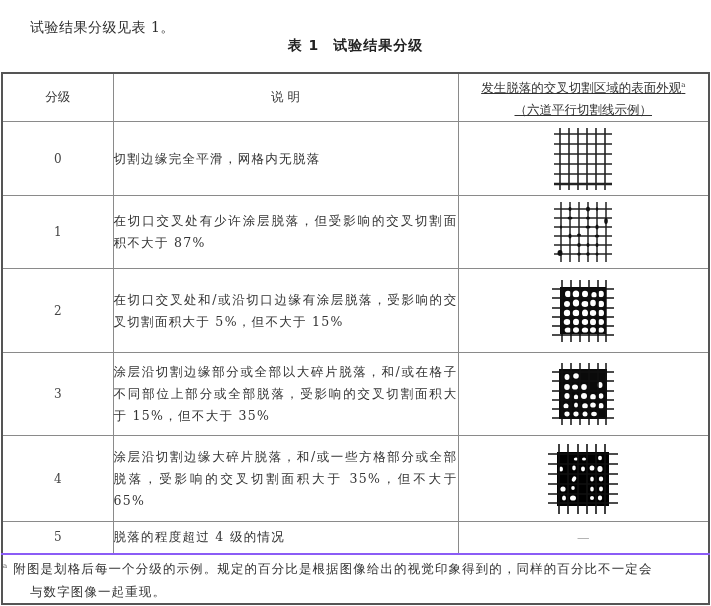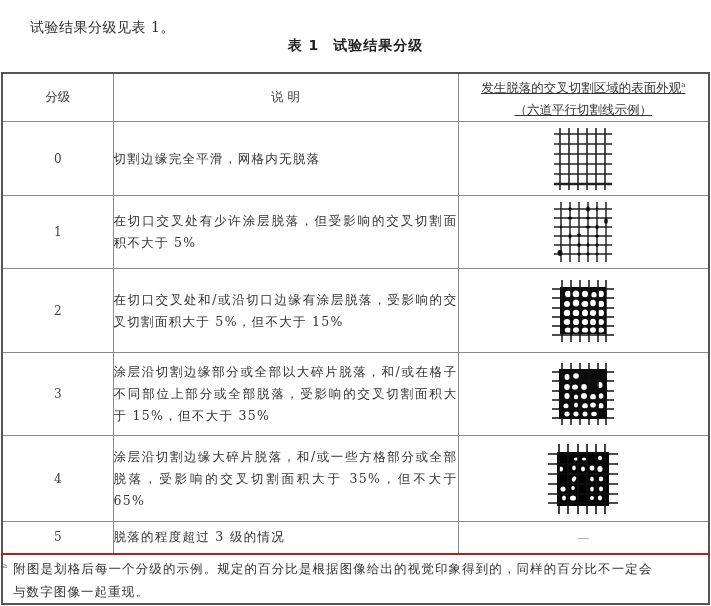--- a/index.html
+++ b/index.html
@@ -20,21 +20,21 @@
   th.hdr { height:47px; text-align:center; vertical-align:middle; font-size:12.5px; color:#333; }
   th.hdr3 { line-height:22px;text-decoration:underline; }
   .sup { font-size:7px; vertical-align:super; }
   td.lvl { text-align:center; vertical-align:middle; color:#444; font-size:12px; }
   td.desc { vertical-align:middle; padding:0 10px 0 11px; line-height:22px; letter-spacing:1.3px; text-align:justify;margin-left:42px; }
   td.img { text-align:center; vertical-align:middle; }
   td.img svg { display:block; margin:0 auto; }
   .dash { color:#aaa; }
   td.note { padding:4px 0 4px 18px; line-height:23px; font-size:12.5px; letter-spacing:1.1px; }
   .note .mark { font-size:7px; vertical-align:super; margin-right:5px; color:#555; }
-  .note .line2 { display:block; padding-left:10px; }
+  .note .line2 { display:block; padding-left:27px; }
 </style>
 </head>
 <body>
 
 <div class="intro">试验结果分级见表 1。</div>
 
 <div class="caption">
   <span class="num">表 1</span><span>试验结果分级</span>
 </div>
 
@@ -72,21 +72,21 @@
           <line x1="35" y1="0" x2="35" y2="62"></line>
               <line x1="44" y1="0" x2="44" y2="62"></line>
               <line x1="53" y1="0" x2="53" y2="62"></line>
         </g>
       </svg>
     </td>
   </tr>
 
   <tr style="height:73px">
     <td class="lvl">1</td>
-    <td class="desc">在切口交叉处有少许涂层脱落，但受影响的交叉切割面积不大于 5%</td>
+    <td class="desc">在切口交叉处有少许涂层脱落，但受影响的交叉切割面积不大于 87%</td>
     <td class="img">
       <svg width="62" height="62" viewBox="0 0 62 62">
         <g stroke="#222" stroke-width="1.5">
           <line x1="2" y1="8" x2="60" y2="8"></line>
               <line x1="2" y1="17" x2="60" y2="17"></line>
               <line x1="2" y1="26" x2="60" y2="26"></line>
           <line x1="2" y1="35" x2="60" y2="35"></line>
               <line x1="2" y1="44" x2="60" y2="44"></line>
               <line x1="2" y1="53" x2="60" y2="53"></line>
           <line x1="9" y1="1" x2="9" y2="61"></line>
@@ -258,24 +258,24 @@
           <line x1="40" y1="1" x2="40" y2="71"></line>
               <line x1="49" y1="1" x2="49" y2="71"></line>
               <line x1="58" y1="1" x2="58" y2="71"></line>
         </g>
       </svg>
     </td>
   </tr>
 
   <tr style="height:32px">
     <td class="lvl">5</td>
-    <td class="desc">脱落的程度超过 3 级的情况</td>
+    <td class="desc">脱落的程度超过 4 级的情况</td>
     <td class="img dash">—</td>
   </tr>
 
   <tr>
-    <td class="note" colspan="3" style="border-top:2px solid #b91c1c;">
+    <td class="note" colspan="3" style="border-top:2px solid #8b5cf6;">
       <span class="mark">a</span><span>附图是划格后每一个分级的示例。规定的百分比是根据图像给出的视觉印象得到的，同样的百分比不一定会</span>
       <span class="line2">与数字图像一起重现。</span>
     </td>
   </tr>
 </tbody>
   </table>
 
 </body></html>

